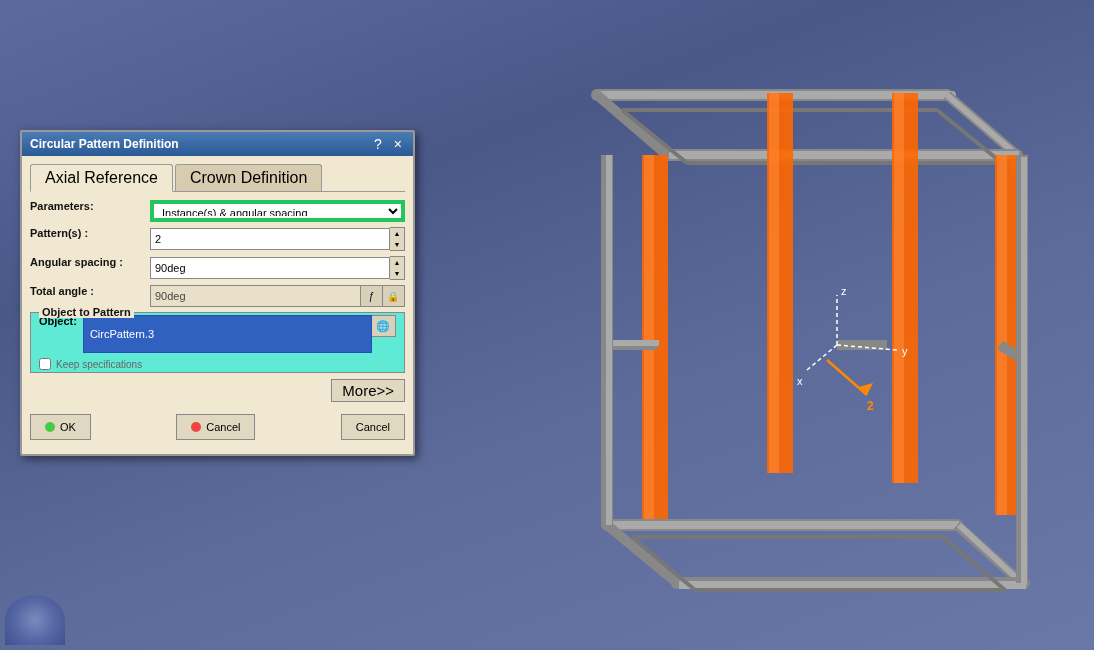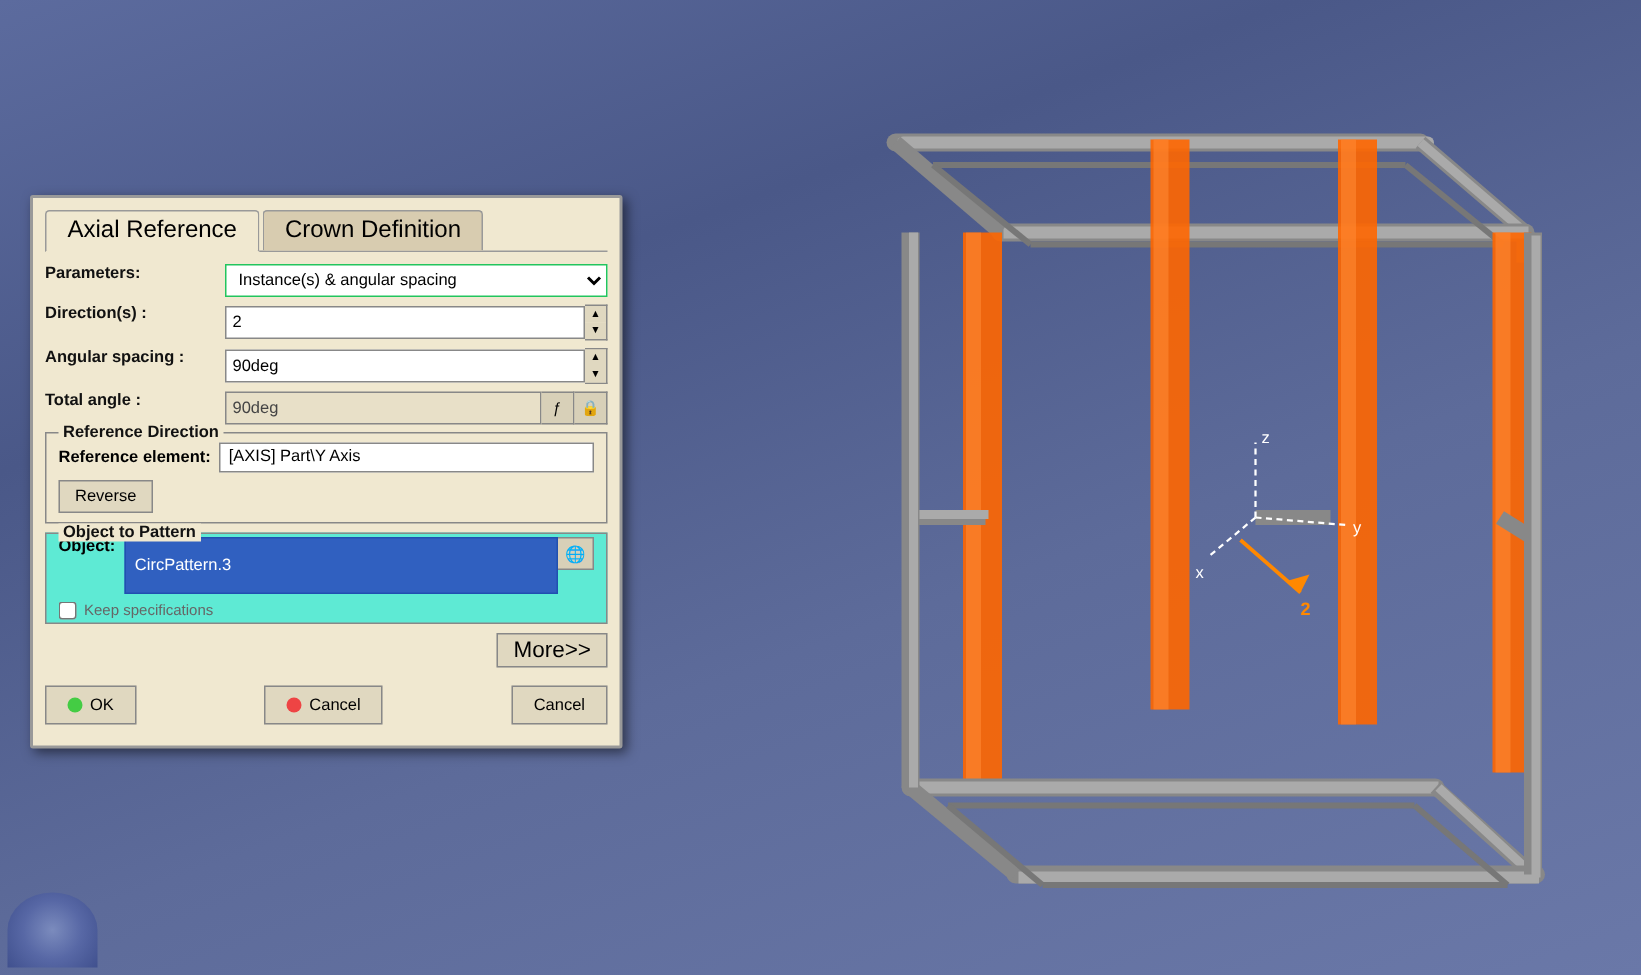--- a/index.html
+++ b/index.html
@@ -104,21 +104,21 @@
 
     .form-control {
       flex: 1;
       display: flex;
       align-items: center;
     }
 
     select.dropdown {
       flex: 1;
       background: white;
-      border: 1px solid #22c55e;
+      border: 4px solid #22c55e;
       padding: 2px 4px;
       font-size: 11px;
       height: 22px;
     }
 
     .spin-input {
       display: flex;
       align-items: center;
       flex: 1;
     }
@@ -438,20 +438,27 @@
       <polygon points="30,50 22,42 36,38" fill="#FF8800"></polygon>
       <text x="30" y="65" fill="#FF8800" font-size="12" font-weight="bold">2</text>
     </g>
   </svg>
 </div>
 
 <div class="watermark"></div>
 
 <div class="dialog">
 
+  <div class="dialog-titlebar">
+    <span>Circular Pattern Definition</span>
+    <div class="dialog-titlebar-buttons">
+      <button class="title-btn">?</button>
+      <button class="title-btn">×</button>
+    </div>
+  </div>
 
   <div class="dialog-content">
 
     <div class="tabs">
       <div class="tab active">
         <span>Axial Reference</span>
       </div>
       <div class="tab">
         <span>Crown Definition</span>
       </div>
@@ -462,21 +469,21 @@
       <div class="form-control">
         <select class="dropdown">
           <option>Instance(s) &amp; angular spacing</option>
           <option>Instance(s) &amp; total angle</option>
           <option>Angular spacing &amp; total angle</option>
         </select>
       </div>
     </div>
 
     <div class="form-row">
-      <span class="form-label">Direction(s) :</span>
+      <span class="form-label">Pattern(s) :</span>
       <div class="spin-input">
         <input type="text" value="2" style="">
         <div class="spin-buttons">
           <button class="spin-btn">▲</button>
           <button class="spin-btn">▼</button>
         </div>
       </div>
     </div>
 
     <div class="form-row">
@@ -496,28 +503,20 @@
         <input type="text" readonly="" value="90deg" style="">
         <button class="input-icon-btn" title="Formula">
           <span>ƒ</span>
         </button>
         <button class="input-icon-btn" title="Lock">
           <span>🔒</span>
         </button>
       </div>
     </div>
 
-    <div class="section-box">
-      <span class="section-title">Reference Direction</span>
-      <div class="ref-element-row">
-        <span class="ref-element-label">Reference element:</span>
-        <span class="ref-element-value">[AXIS] Part\Y Axis</span>
-      </div>
-      <button class="small-btn">Reverse</button>
-    </div>
 
     <div class="object-section">
       <span class="section-title">Object to Pattern</span>
       <div class="form-row">
         <span class="object-label">Object:</span>
         <div style="display:flex;flex:1;">
           <input type="text" class="object-input" value="CircPattern.3" style="">
           <button class="object-icon-btn" title="Select">
             <span>🌐</span>
           </button>

